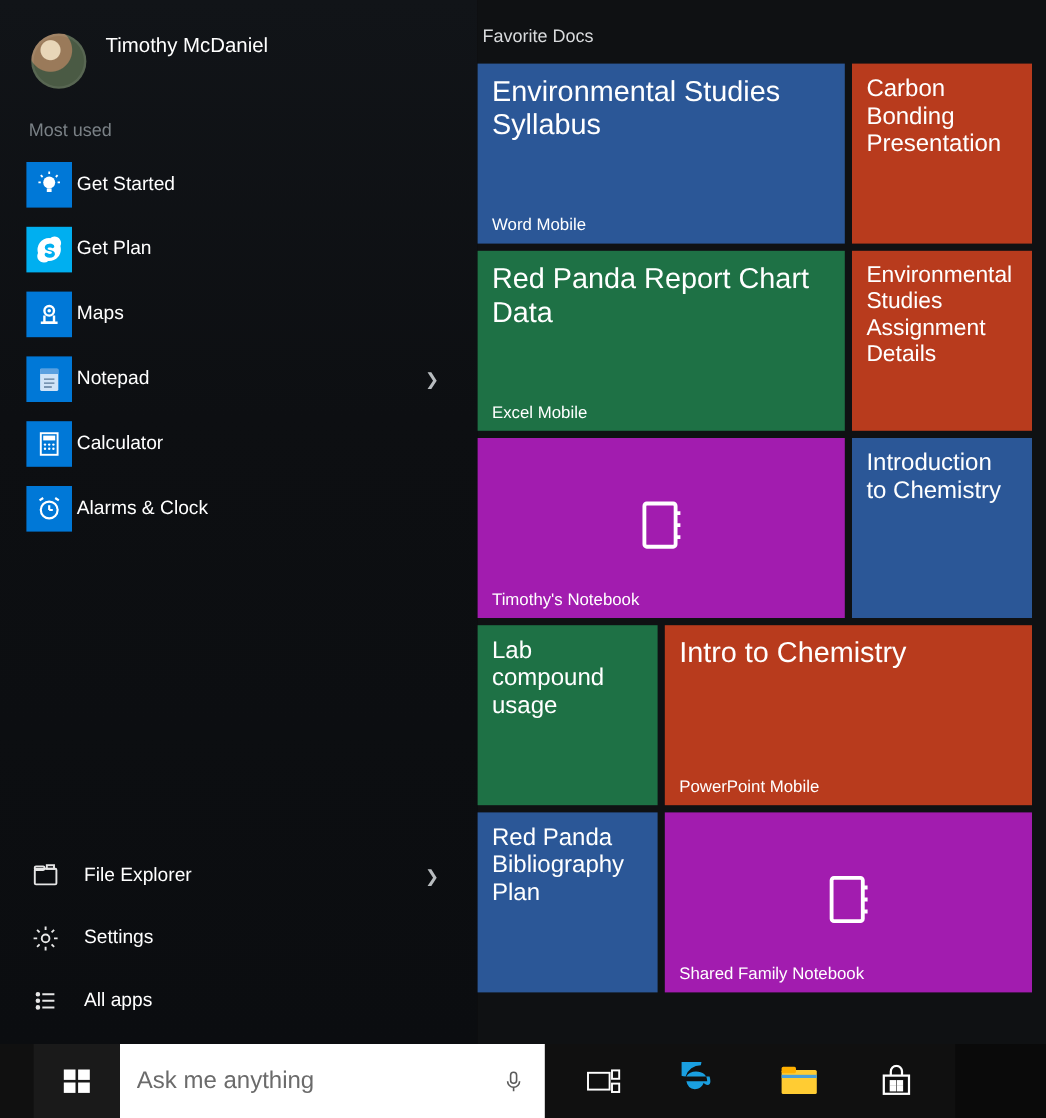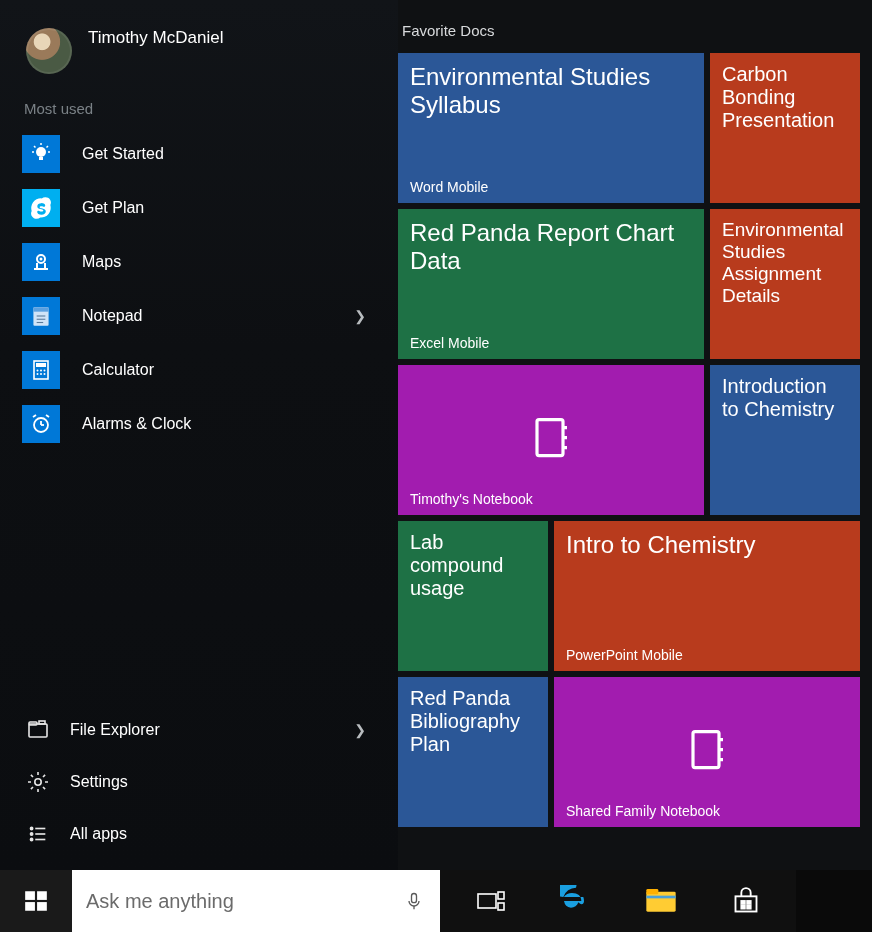--- a/index.html
+++ b/index.html
@@ -40,21 +40,21 @@
   .user-name { font-size: 17px; font-weight: 400; color: #fff; }
   .section-label {
     font-size: 15px;
     color: #7a8186;
     padding: 8px 22px 10px 24px;
   }
   .app-list { display: flex; flex-direction: column; }
   .app-item {
     display: flex;
     align-items: center;
-    gap: 22px;
+    gap: 4px;
     padding: 8px 22px 8px 22px;
     cursor: pointer;
     position: relative;
   }
   .app-icon {
     width: 38px;
     height: 38px;
     display: flex;
     align-items: center;
     justify-content: center;
@@ -133,20 +133,21 @@
 
   .taskbar {
     position: absolute;
     bottom: 0;
     left: 0;
     width: 796px;
     height: 62px;
     background: #101010;
     display: flex;
     align-items: stretch;
+    padding-left: 28px;
   }
   .start-button {
     width: 72px;
     display: flex;
     align-items: center;
     justify-content: center;
     background: #1a1a1a;
     cursor: pointer;
   }
   .search-box {

